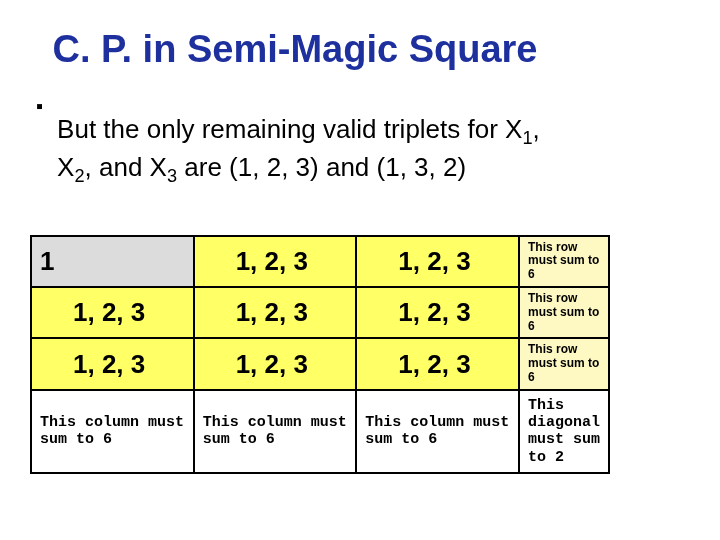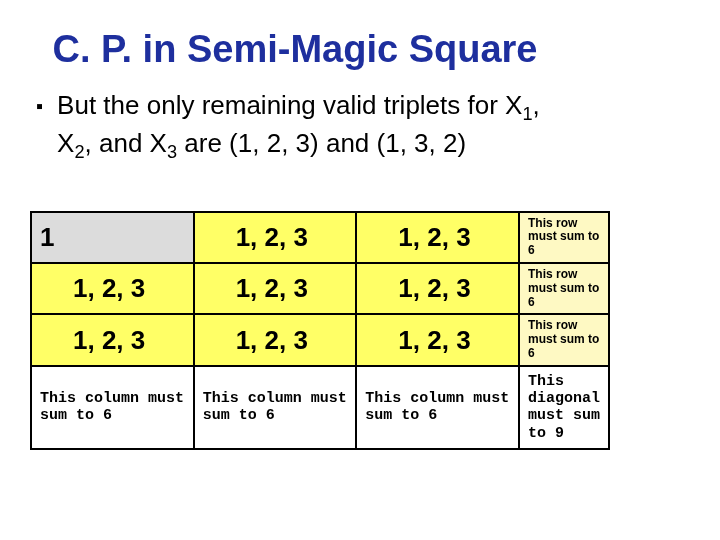--- a/index.html
+++ b/index.html
@@ -34,20 +34,21 @@
     color: #000;
   }
   .bullet-marker {
     flex: 0 0 auto;
     margin-right: 14px;
     font-size: 20px;
     line-height: 34px;
   }
   .bullet-text {
     flex: 1 1 auto;
+    margin-top: 24px;
   }
   sub {
     font-size: 70%;
     vertical-align: sub;
   }
   .table-wrap {
     margin: 46px auto 0 auto;
     width: 580px;
   }
   table {
@@ -117,19 +118,19 @@
       <tr>
         <td class="cell yellow">1, 2, 3</td>
         <td class="cell yellow">1, 2, 3</td>
         <td class="cell yellow">1, 2, 3</td>
         <td class="note">This row must sum to 6</td>
       </tr>
       <tr>
         <td class="note-bottom">This column must sum to 6</td>
         <td class="note-bottom">This column must sum to 6</td>
         <td class="note-bottom">This column must sum to 6</td>
-        <td class="note-bottom">This diagonal must sum to 9</td>
+        <td class="note-bottom">This diagonal must sum to 2</td>
       </tr>
     </tbody>
       </table>
   </div>
 
 </div>
 
 </body></html>

